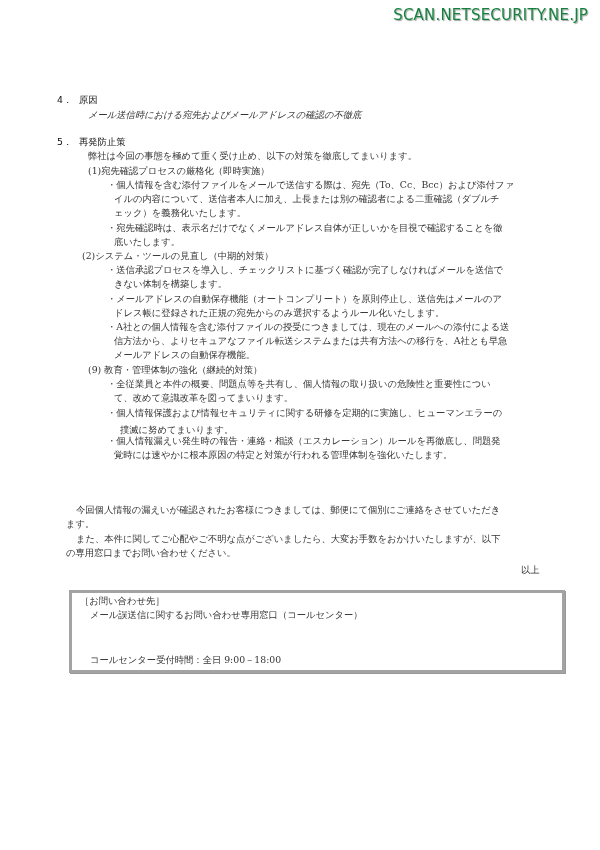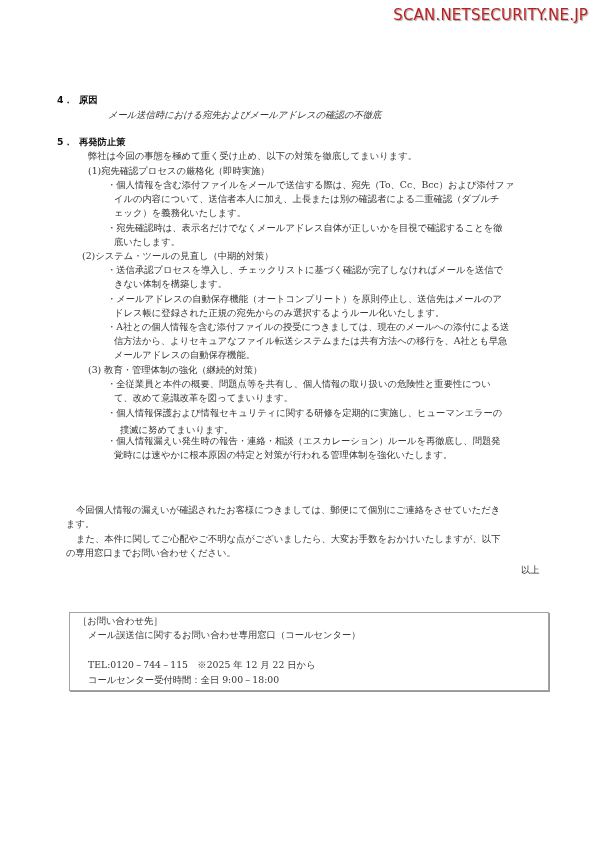--- a/index.html
+++ b/index.html
@@ -3,46 +3,46 @@
 <meta charset="utf-8">
 <style>
   html, body { margin: 0; padding: 0; }
   body {
     width: 600px; height: 850px; background: #ffffff; position: relative; overflow: hidden;
     font-family: "DejaVu Serif", "Liberation Serif", serif; color: #2a2a2a;
   }
   .watermark {
     position: absolute; top: 6px; right: 12px;
     font-family: "DejaVu Sans", "Liberation Sans", sans-serif;
-    font-size: 15px; letter-spacing: 0.2px; color: #b91c1c;
+    font-size: 15px; letter-spacing: 0.2px; color: #15803d;
     text-shadow: 0 0 1px #fff, 1px 1px 1px #999;
     margin-left: 24px;
   }
   .doc { position: absolute; left: 0; top: 0; width: 600px; }
   .txt { position: absolute; font-size: 9.3px; line-height: 12px; white-space: nowrap; color: #333; }
-  .heading { position: absolute; font-size: 9.3px; font-weight: bold; color: #111; white-space: nowrap;
+  .heading { position: absolute; font-size: 9.3px; font-weight: normal; color: #111; white-space: nowrap;
     font-family: "DejaVu Sans", "Liberation Sans", sans-serif; }
   .heading .num { display: inline-block; width: 22px; }
   .contact-box {
-    position: absolute; left: 69px; top: 612px; width: 478px; height: 77px;
-    border: 1px solid #a3a3a3; box-shadow: 1px 1px 0 #999;
+    position: absolute; left: 69px; top: 590px; width: 478px; height: 77px;
+    border: 3px solid #a3a3a3; box-shadow: 1px 1px 0 #999; padding-left: 12px;
   }
   .contact-box .line { position: absolute; left: 8px; font-size: 9.3px; white-space: nowrap; color: #333; }
 </style>
 </head>
 <body>
 
 <div class="watermark">SCAN.NETSECURITY.NE.JP</div>
 
 <div class="doc">
 
   <div class="heading" style="left:57px; top:94px;">
     <span class="num">4．</span><span>原因</span>
   </div>
-  <div class="txt" style="left:88px; top:109px; font-style:italic;margin-left:20px;">メール送信時における宛先およびメールアドレスの確認の不徹底</div>
+  <div class="txt" style="left:88px; top:109px; font-style:italic;">メール送信時における宛先およびメールアドレスの確認の不徹底</div>
 
   <div class="heading" style="left:57px; top:136px;">
     <span class="num">5．</span><span>再発防止策</span>
   </div>
   <div class="txt" style="left:88px; top:150px;">弊社は今回の事態を極めて重く受け止め、以下の対策を徹底してまいります。</div>
 
   <div class="txt" style="left:88px; top:165px;">(1)宛先確認プロセスの厳格化（即時実施）</div>
   <div class="txt" style="left:107px; top:179px;">・個人情報を含む添付ファイルをメールで送信する際は、宛先（To、Cc、Bcc）および添付ファ</div>
   <div class="txt" style="left:114px; top:193px;">イルの内容について、送信者本人に加え、上長または別の確認者による二重確認（ダブルチ</div>
   <div class="txt" style="left:114px; top:207px;">ェック）を義務化いたします。</div>
@@ -51,34 +51,33 @@
 
   <div class="txt" style="left:82px; top:250px;">(2)システム・ツールの見直し（中期的対策）</div>
   <div class="txt" style="left:107px; top:264px;">・送信承認プロセスを導入し、チェックリストに基づく確認が完了しなければメールを送信で</div>
   <div class="txt" style="left:114px; top:278px;">きない体制を構築します。</div>
   <div class="txt" style="left:107px; top:293px;">・メールアドレスの自動保存機能（オートコンプリート）を原則停止し、送信先はメールのア</div>
   <div class="txt" style="left:114px; top:307px;">ドレス帳に登録された正規の宛先からのみ選択するようルール化いたします。</div>
   <div class="txt" style="left:107px; top:321px;">・A社との個人情報を含む添付ファイルの授受につきましては、現在のメールへの添付による送</div>
   <div class="txt" style="left:114px; top:335px;">信方法から、よりセキュアなファイル転送システムまたは共有方法への移行を、A社とも早急</div>
   <div class="txt" style="left:114px; top:349px;">メールアドレスの自動保存機能。</div>
 
-  <div class="txt" style="left:88px; top:364px;">(3) 教育・管理体制の強化（継続的対策）</div>
+  <div class="txt" style="left:88px; top:364px;">(9) 教育・管理体制の強化（継続的対策）</div>
   <div class="txt" style="left:107px; top:378px;">・全従業員と本件の概要、問題点等を共有し、個人情報の取り扱いの危険性と重要性につい</div>
   <div class="txt" style="left:114px; top:392px;">て、改めて意識改革を図ってまいります。</div>
   <div class="txt" style="left:107px; top:407px;">・個人情報保護および情報セキュリティに関する研修を定期的に実施し、ヒューマンエラーの</div>
   <div class="txt" style="left:114px; top:424px;margin-left:6px;">撲滅に努めてまいります。</div>
   <div class="txt" style="left:107px; top:435px;">・個人情報漏えい発生時の報告・連絡・相談（エスカレーション）ルールを再徹底し、問題発</div>
   <div class="txt" style="left:114px; top:449px;">覚時には速やかに根本原因の特定と対策が行われる管理体制を強化いたします。</div>
 
   <div class="txt" style="left:76px; top:504px;">今回個人情報の漏えいが確認されたお客様につきましては、郵便にて個別にご連絡をさせていただき</div>
   <div class="txt" style="left:66px; top:518px;">ます。</div>
   <div class="txt" style="left:76px; top:533px;">また、本件に関してご心配やご不明な点がございましたら、大変お手数をおかけいたしますが、以下</div>
   <div class="txt" style="left:66px; top:547px;">の専用窓口までお問い合わせください。</div>
   <div class="txt" style="left:521px; top:564px;">以上</div>
 
   <div class="contact-box">
     <div class="line" style="top:2px;">［お問い合わせ先］</div>
     <div class="line" style="left:18px; top:16px; ">メール誤送信に関するお問い合わせ専用窓口（コールセンター）</div>
-    <div class="line" style="left:18px; top:46px;">TEL:0120－744－115　※2025 年 12 月 22 日から</div>
     <div class="line" style="left:18px; top:61px;">コールセンター受付時間：全日 9:00－18:00</div>
   </div>
 
 </div>
 
 </body></html>

